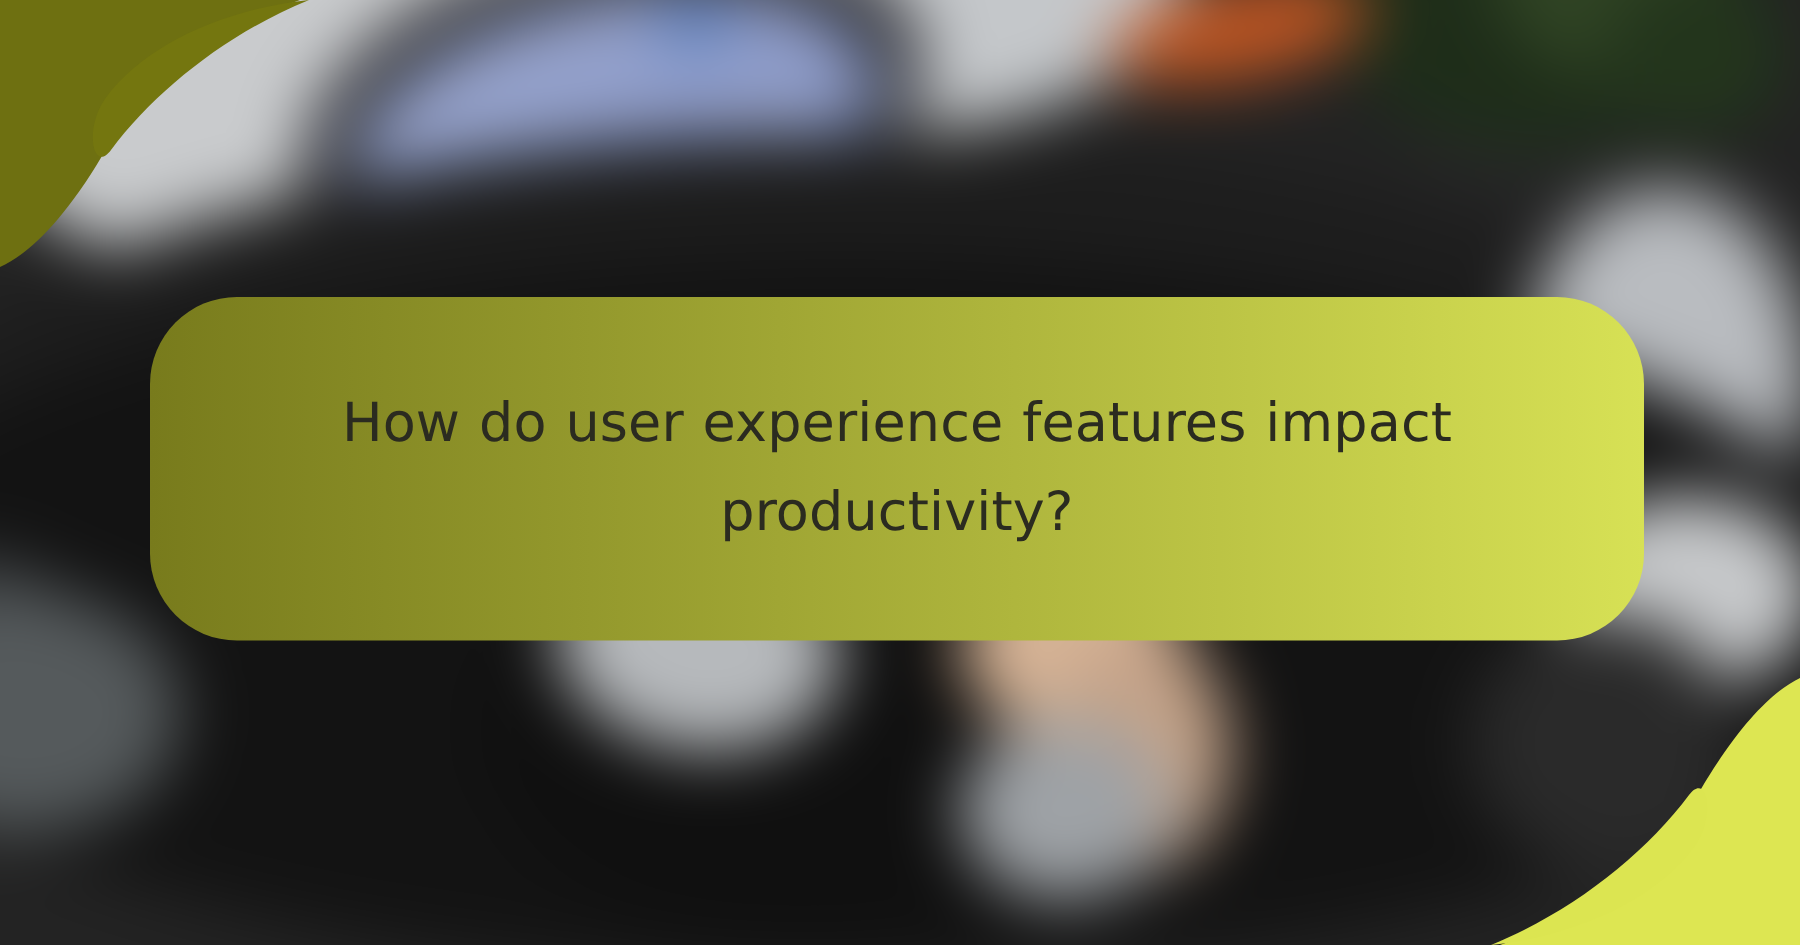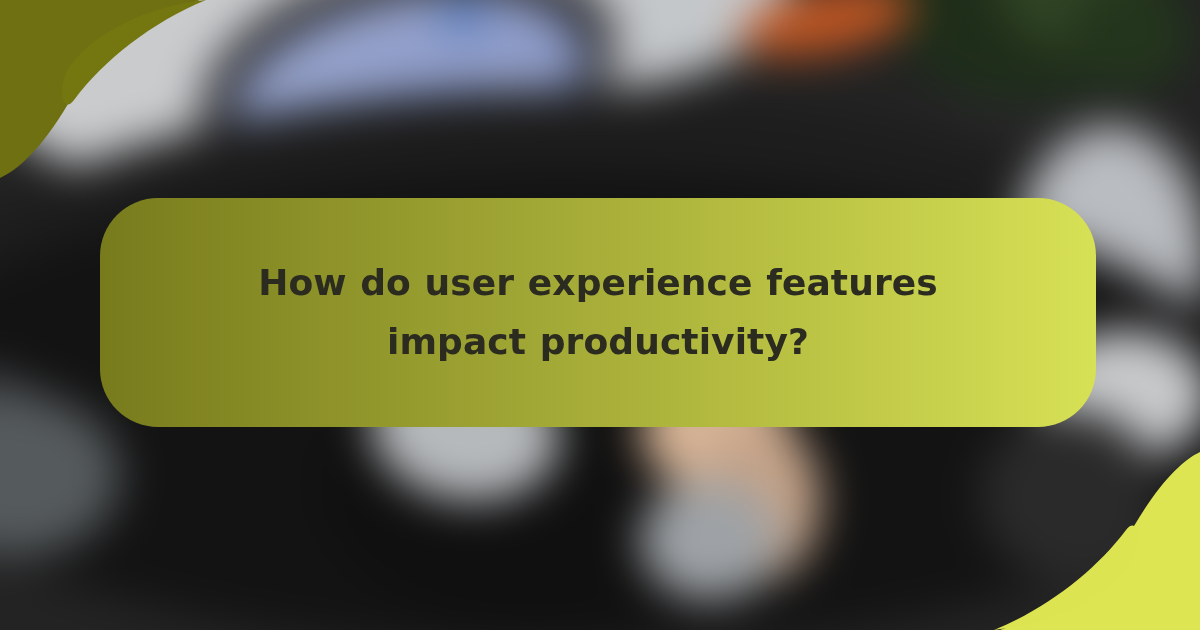--- a/index.html
+++ b/index.html
@@ -217,21 +217,21 @@
     align-items: center;
     justify-content: center;
     box-sizing: border-box;
     padding: 10px 110px;
   }
   .card-text {
     margin: 0;
     text-align: center;
     font-size: 36px;
     line-height: 1.62;
-    font-weight: 700;
+    font-weight: 400;
     letter-spacing: 0.1px;
     word-spacing: 1px;
   }
 </style>
 </head>
 <body>
 
 <div class="stage" style="width: 1200px; height: 630px;">
 
   <div class="photo">

